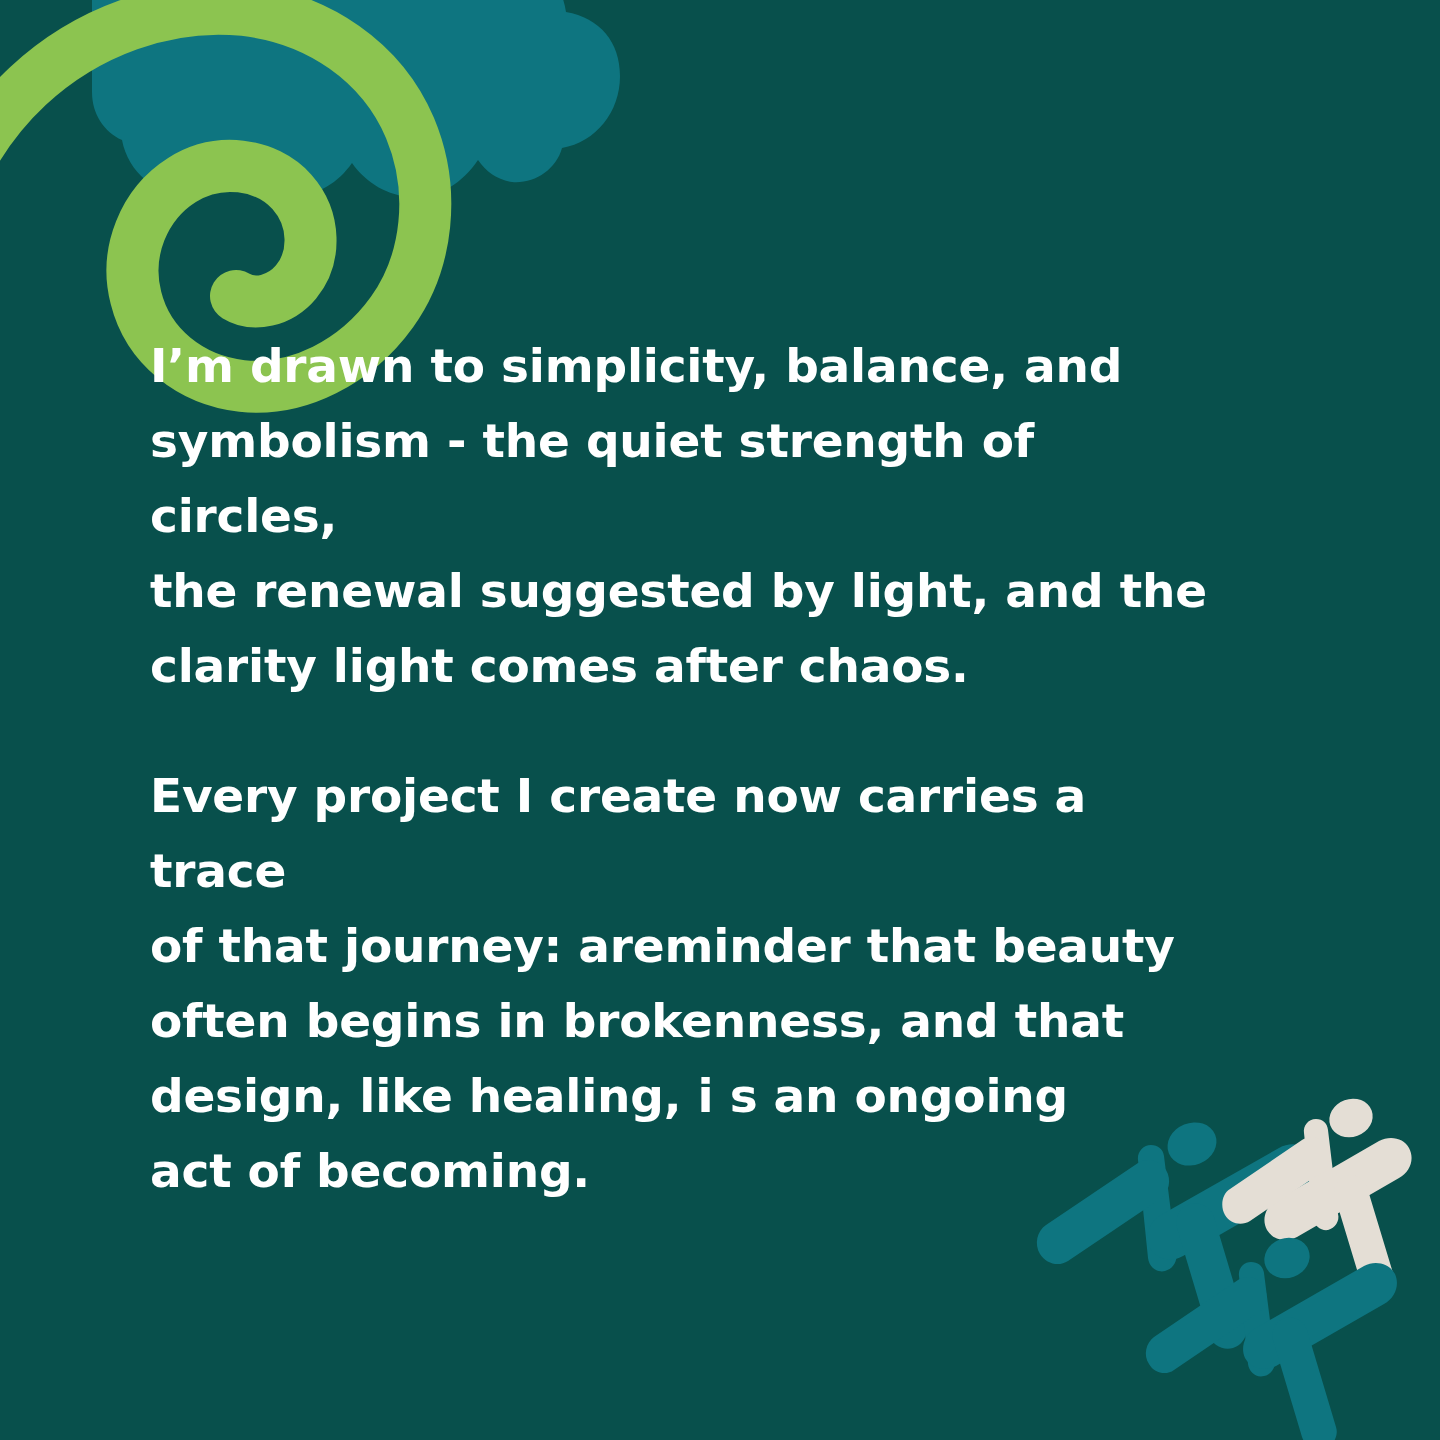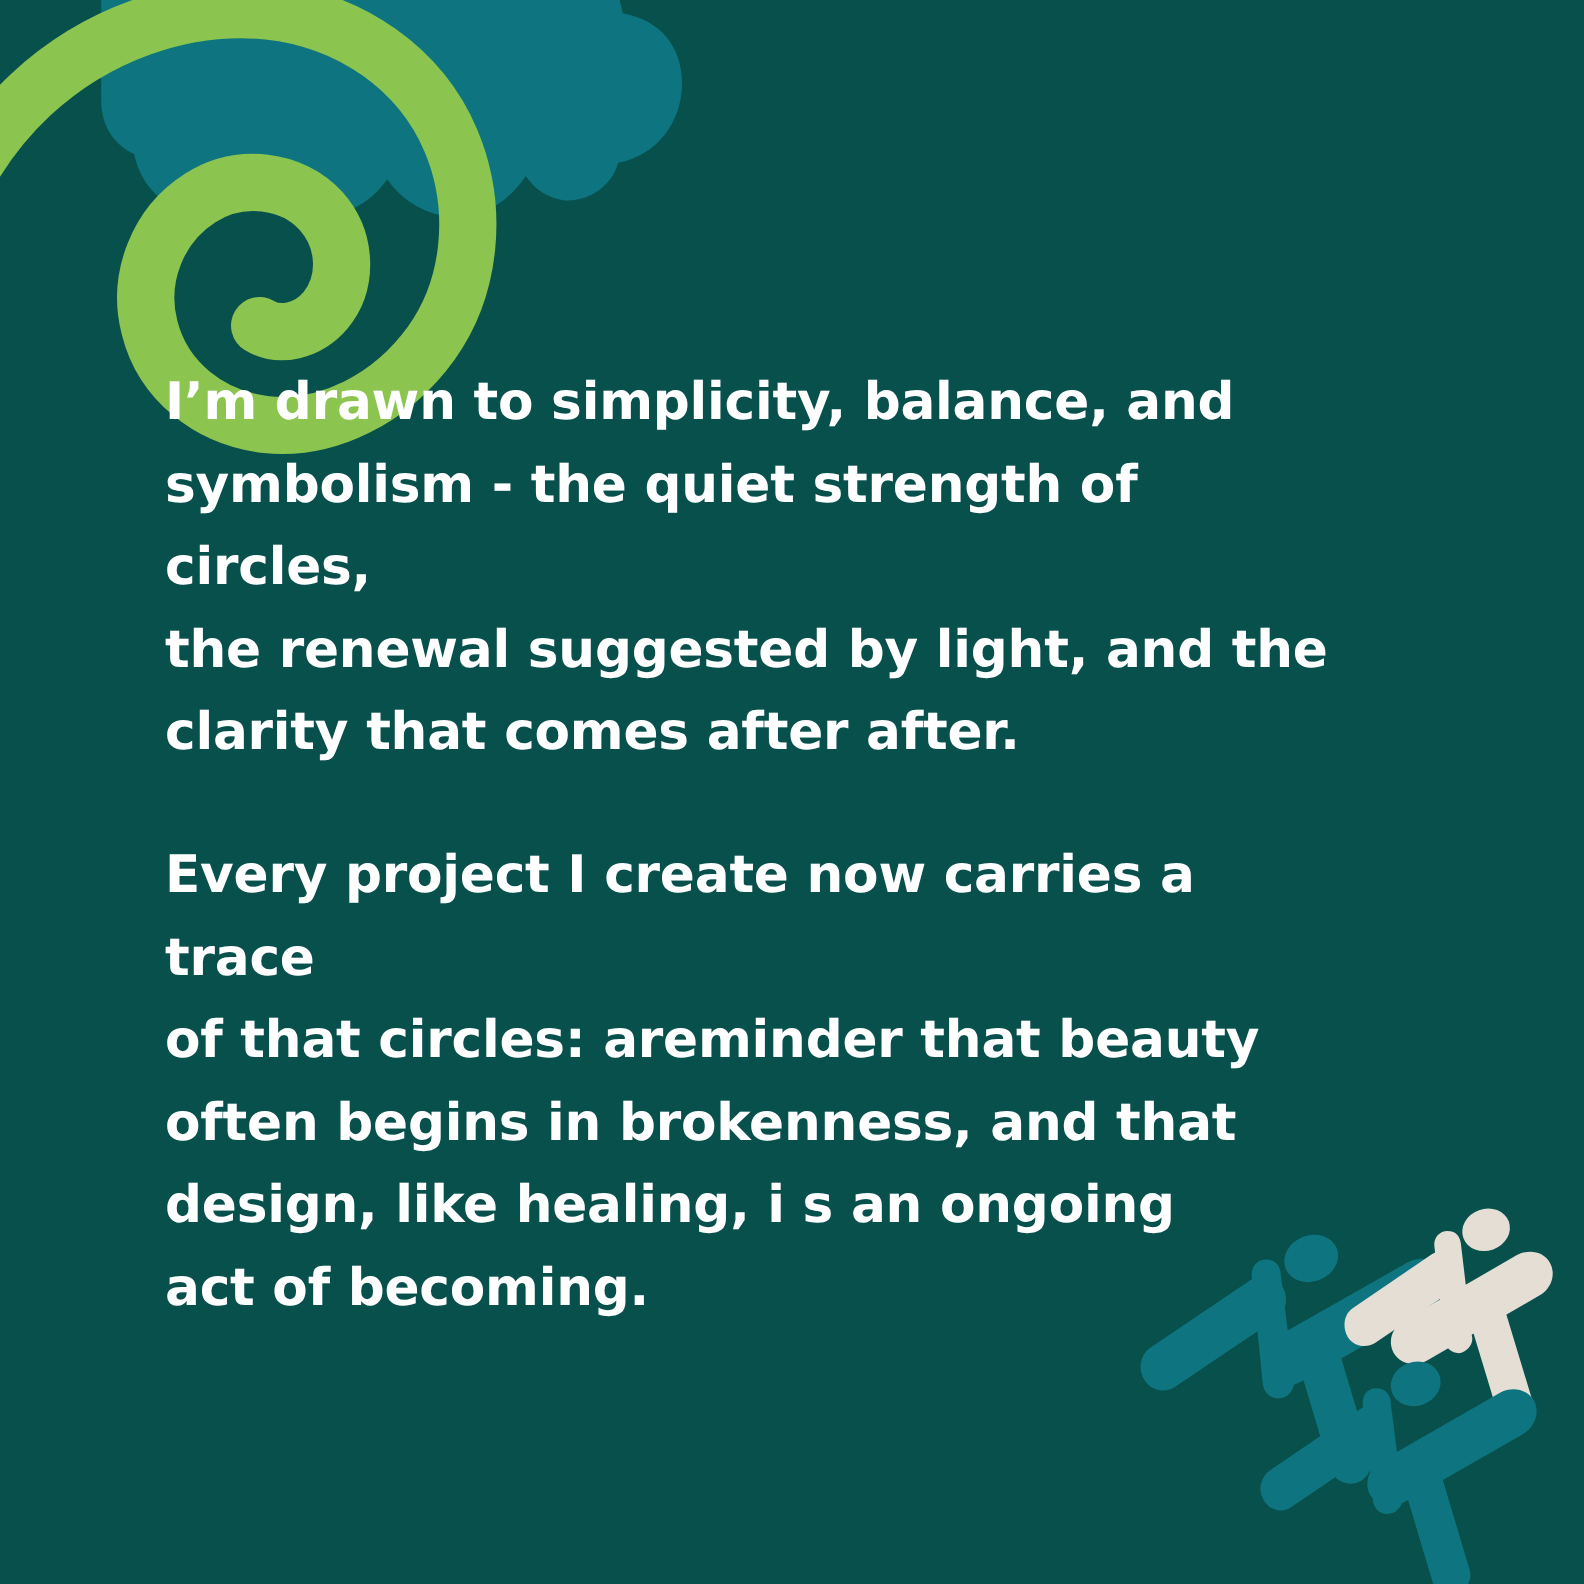--- a/index.html
+++ b/index.html
@@ -127,21 +127,21 @@
         <path d="M1285 1318 c-9 3 -15 13 -12 22 l29 97 c3 9 13 15 22 12 c9 -3 15 -13 12 -22 l-29 -97 c-3 -9 -13 -15 -22 -12 z"></path>
       </g>
 
     </svg>
   </div>
 
   <div class="copy-block">
     <p class="para">I’m drawn to simplicity, balance, and
 symbolism - the quiet strength of circles,
 the renewal suggested by light, and the
-clarity that comes after after.</p>
+clarity light comes after chaos.</p>
     <p class="para">Every project I create now carries a trace
-of that circles: areminder that beauty
+of that journey: areminder that beauty
 often begins in brokenness, and that
 design, like healing, i s an ongoing
 act of becoming.</p>
   </div>
 
 </div>
 
 </body></html>

